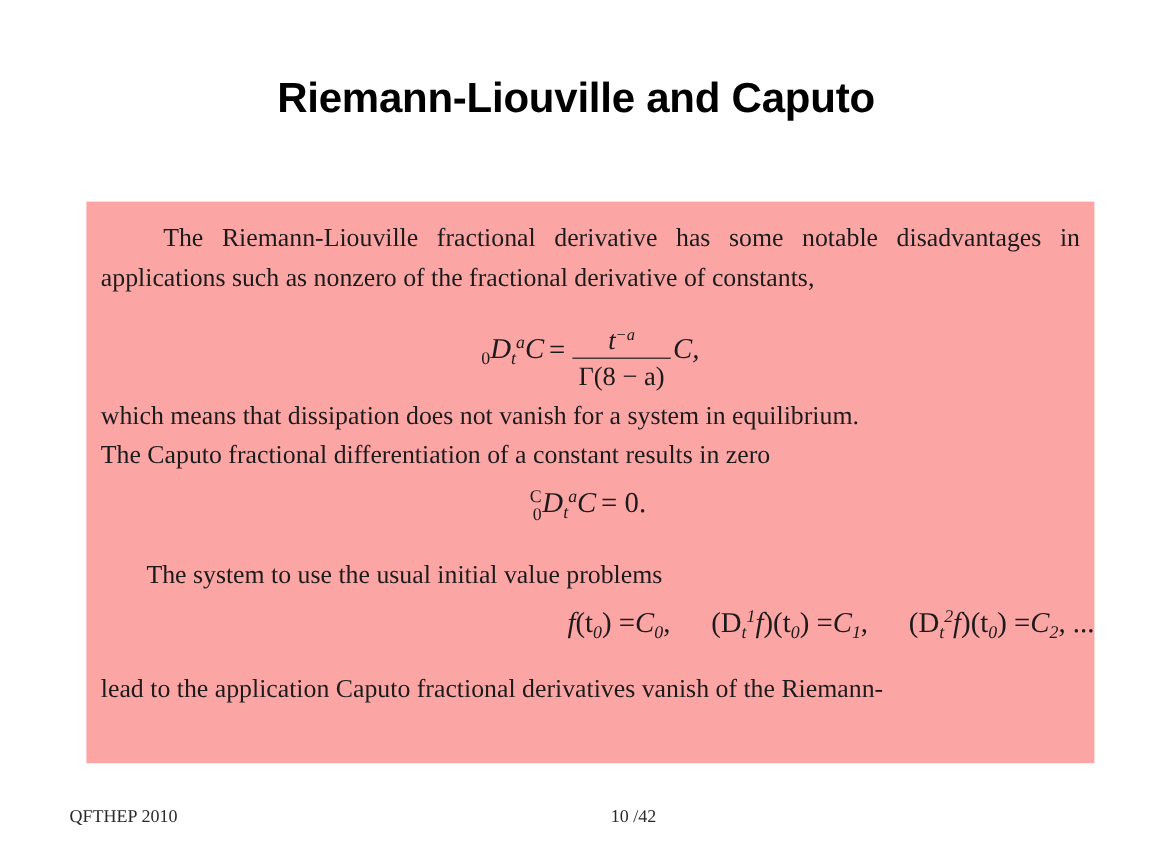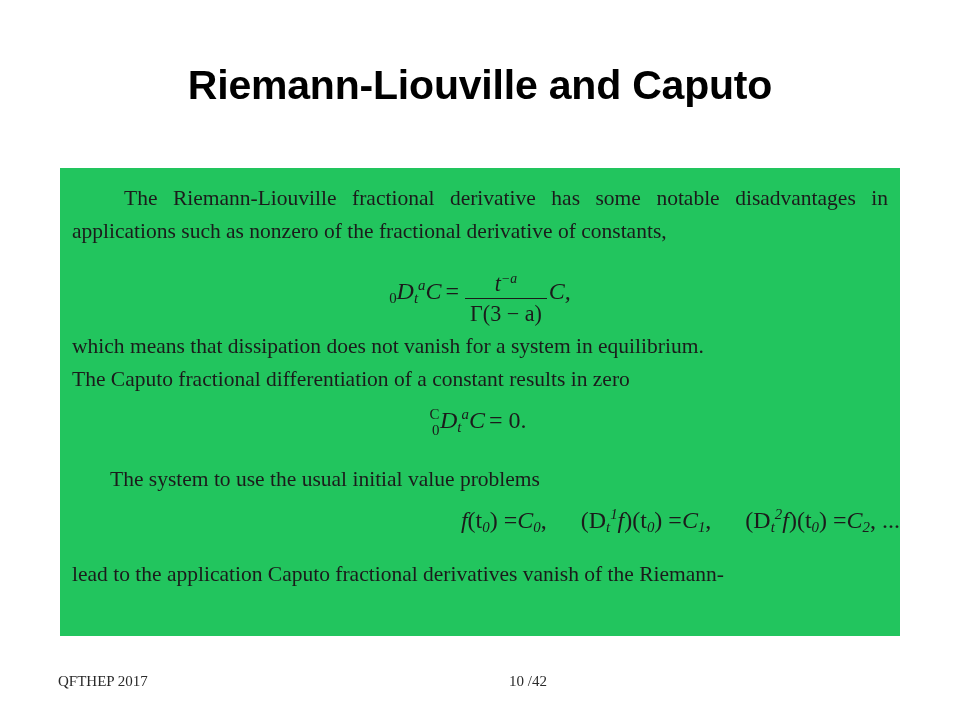--- a/index.html
+++ b/index.html
@@ -20,33 +20,33 @@
     width: 960px;
     height: 720px;
     background: #ffffff;
   }
   .slide-title {
     position: absolute;
     left: 0;
     top: 62px;
     width: 960px;
     text-align: center;
-    font-size: 41px;
+    font-size: 35px;
     font-weight: bold;
     color: #000000;
     letter-spacing: -0.2px;
     font-family: "Liberation Sans", sans-serif;
   }
   .content-image {
     position: absolute;
-    left: 60px;
+    left: 72px;
     top: 168px;
     width: 840px;
     height: 468px;
-    background: #22c55e;
+    background: #fca5a5;
     color: #1c1c1c;
     font-family: "Liberation Serif", serif;
     overflow: hidden;
   }
   .para {
     font-size: 21.5px;
     line-height: 33px;
     text-align: justify;
     text-justify: inter-word;
     color: #1b1b1b;
@@ -196,36 +196,36 @@
 
 <div class="slide">
 
   <div class="slide-title">Riemann-Liouville and Caputo</div>
 
   <div class="content-image">
 
     <div class="para p1">The Riemann-Liouville fractional derivative has some notable disadvantages in applications such as nonzero of the fractional derivative of constants,</div>
 
     <div class="eq1">
-      <span class="math"><span class="presub">0</span><span>D</span><span class="sub">t</span><span class="sup">a</span><span>C</span><span class="up opsp">=</span><span class="frac"><span class="num"><span>t</span><span class="sup">−a</span></span><span class="den"><span class="up">Γ(3 − a)</span></span></span><span>C,</span></span>
+      <span class="math"><span class="presub">0</span><span>D</span><span class="sub">t</span><span class="sup">a</span><span>C</span><span class="up opsp">=</span><span class="frac"><span class="num"><span>t</span><span class="sup">−a</span></span><span class="den"><span class="up">Γ(8 − a)</span></span></span><span>C,</span></span>
     </div>
 
     <div class="para nojust p3">The Caputo fractional differentiation of a constant results in zero</div>
     <div class="para nojust p2">which means that dissipation does not vanish for a system in equilibrium.</div>
 
     <div class="eq2">
       <span class="math"><span class="presubsup"><span>C</span><br><span>0</span></span><span>D</span><span class="sub">t</span><span class="sup">a</span><span>C</span><span class="up opsp">= 0.</span></span>
     </div>
 
     <div class="para nojust p4">The system to use the usual initial value problems</div>
 
     <div class="eq3">
       <span class="math"><span>f</span><span class="up">(t</span><span class="sub">0</span><span class="up">) =</span><span>C</span><span class="sub">0</span><span class="up">,</span><span class="eqgap"></span><span class="up">(D</span><span class="sub">t</span><span class="sup">1</span><span>f</span><span class="up">)(t</span><span class="sub">0</span><span class="up">) =</span><span>C</span><span class="sub">1</span><span class="up">,</span><span class="eqgap"></span><span class="up">(D</span><span class="sub">t</span><span class="sup">2</span><span>f</span><span class="up">)(t</span><span class="sub">0</span><span class="up">) =</span><span>C</span><span class="sub">2</span><span class="up">, ...</span></span>
     </div>
 
     <div class="para nojust p5">lead to the application Caputo fractional derivatives vanish of the Riemann-</div>
 
   </div>
 
-  <div class="footer-left">QFTHEP 2017</div>
+  <div class="footer-left">QFTHEP 2010</div>
   <div class="footer-center">10 /42</div>
 
 </div>
 
 </body></html>

